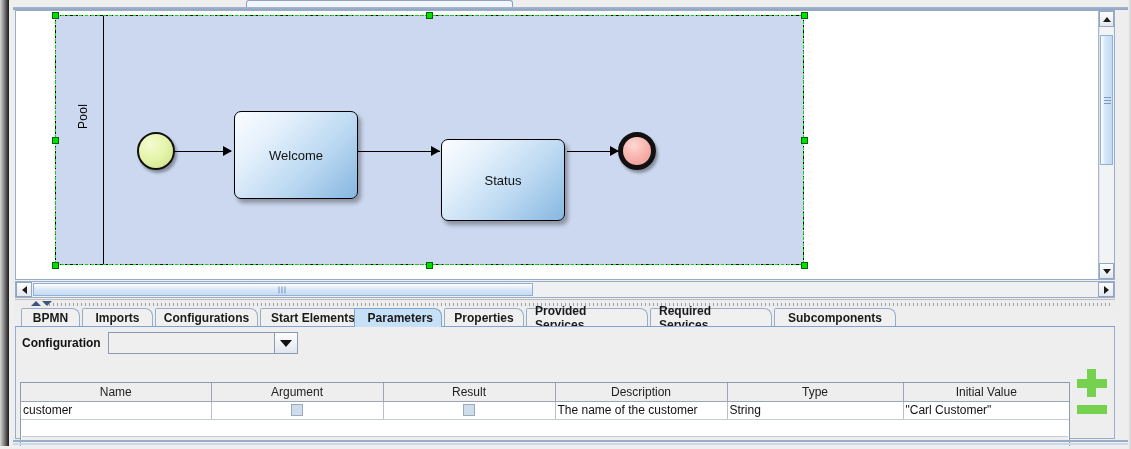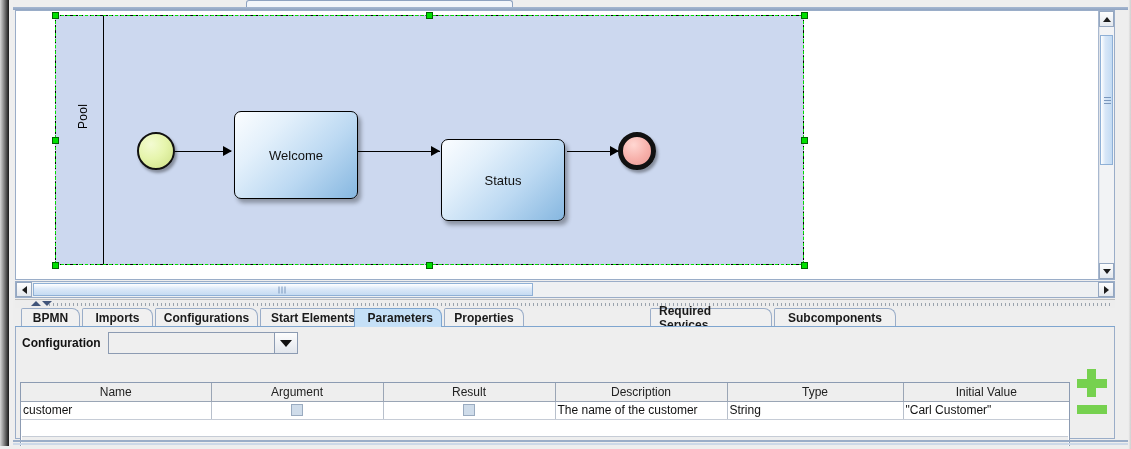--- a/index.html
+++ b/index.html
@@ -263,20 +263,23 @@
       <span>Configurations</span>
       </div>
     <div class="tab" style="left:245px;width:106px;">
       <span>Start Elements</span>
       </div>
     <div class="tab active" style="left:339px;width:88px;">
       <span>Parameters</span>
       </div>
     <div class="tab" style="left:429px;width:80px;">
       <span>Properties</span>
+      </div>
+    <div class="tab" style="left:511px;width:122px;">
+      <span>Provided Services</span>
       </div>
     <div class="tab" style="left:635px;width:122px;">
       <span>Required Services</span>
       </div>
     <div class="tab" style="left:759px;width:122px;">
       <span>Subcomponents</span>
       </div>
   </div>
   <div class="tab-underline"></div>
 

